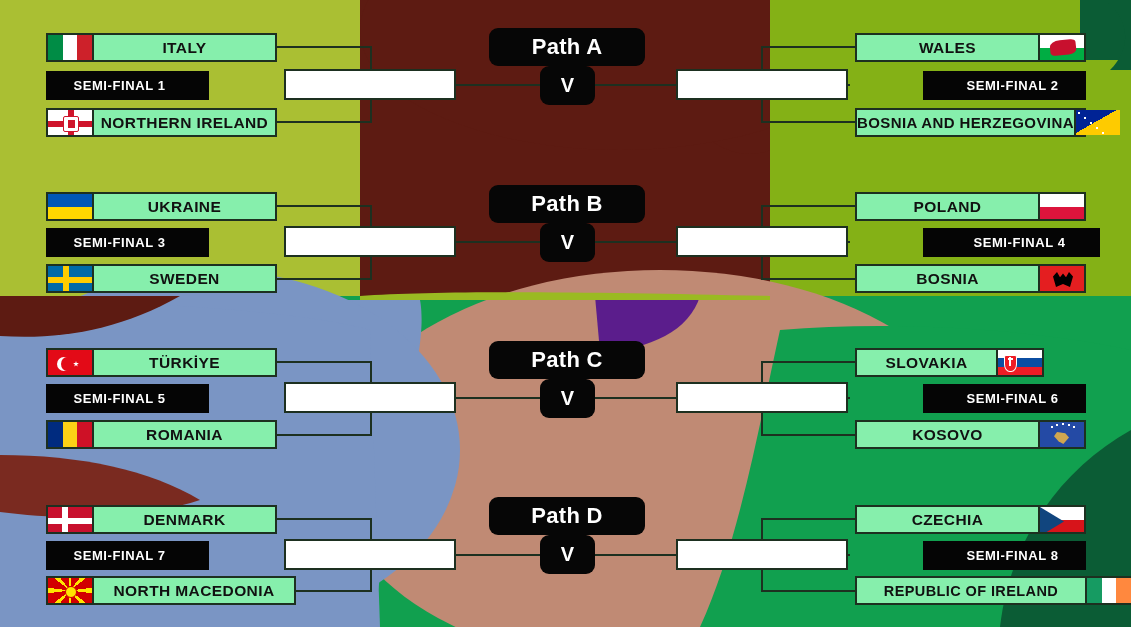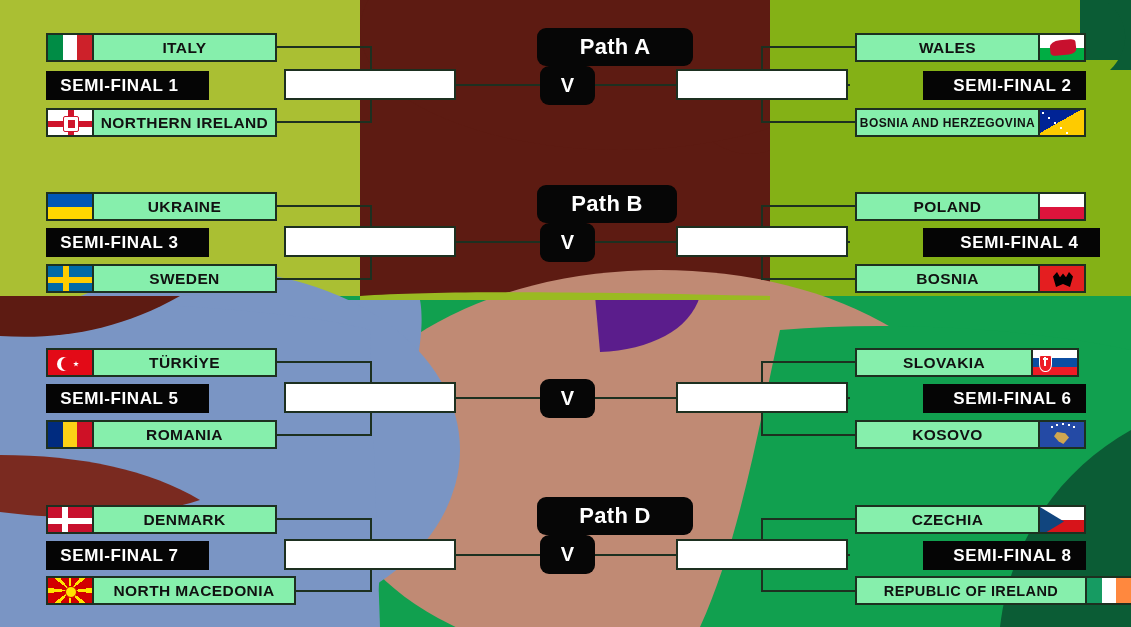--- a/index.html
+++ b/index.html
@@ -33,36 +33,35 @@
     width: 46px; flex: 0 0 46px; position: relative; overflow: hidden;
     border-right: 2px solid #1d3020;
   }
   .flag.right { border-right: none; border-left: 2px solid #1d3020; }
 
   .sf-box {
     position: absolute; height: 29px; background: #050505;
     display: flex; align-items: center; justify-content: center; z-index: 3;
   }
   .sf-label {
-    color: #fff; font-size: 17px; font-weight: 700; letter-spacing: .6px;
+    color: #fff; font-size: 13px; font-weight: 700; letter-spacing: .6px;
     white-space: nowrap;
   }
   .sf-box.left .sf-label { transform: translateX(-8px); }
   .sf-box.right .sf-label { transform: translateX(8px); }
 
   .winner-box {
     position: absolute; height: 31px; background: #fff;
     border: 2px solid #1d3020; z-index: 3;
   }
 
   .path-badge {
     position: absolute; height: 38px; background: #060606;
     border-radius: 9px; display: flex; align-items: center; justify-content: center;
     z-index: 4;
-    margin-left: 48px;
   }
   .path-badge span {
     color: #fff; font-size: 22px; font-weight: 700; letter-spacing: .3px;
   }
   .v-badge {
     position: absolute; width: 55px; height: 39px; background: #060606;
     border-radius: 9px; display: flex; align-items: center; justify-content: center;
     z-index: 4;
   }
   .v-badge span { color: #fff; font-size: 20px; font-weight: 700; }
@@ -196,21 +195,21 @@
           <i style="background:#fff"></i>
           <i style="background:#00AD43"></i>
         </span>
       <span style="position:absolute;left:10px;top:5px;width:26px;height:15px;background:#C8102E;border-radius:40% 20% 30% 20%;transform:rotate(-6deg)"></span>
     </span>
   </div>
   <div class="sf-box right" style="left:923px; top:71px; width:163px;">
     <span class="sf-label">SEMI-FINAL 2</span>
   </div>
   <div class="team-box" style="left:855px; top:108px; width:231px;">
-    <span class="team-name" style="font-size:12px">BOSNIA AND HERZEGOVINA</span>
+    <span class="team-name" style="font-size:15px">BOSNIA AND HERZEGOVINA</span>
     <span class="flag right">
       <span style="position:absolute;inset:0;background:#002395"></span>
       <span style="position:absolute;inset:0;background:linear-gradient(to bottom right, transparent 46%, #FECB00 46%, #FECB00 100%)"></span>
       <span style="position:absolute;left:2px;top:2px;width:2px;height:2px;background:#fff"></span>
       <span style="position:absolute;left:8px;top:7px;width:2px;height:2px;background:#fff"></span>
       <span style="position:absolute;left:14px;top:12px;width:2px;height:2px;background:#fff"></span>
       <span style="position:absolute;left:20px;top:17px;width:2px;height:2px;background:#fff"></span>
       <span style="position:absolute;left:26px;top:22px;width:2px;height:2px;background:#fff"></span>
     </span>
   </div>
@@ -230,21 +229,21 @@
   <div class="team-box" style="left:46px; top:264px; width:231px;">
     <span class="flag">
       <span style="position:absolute;inset:0;background:#006AA7"></span>
       <span style="position:absolute;left:0;right:0;top:11px;height:6px;background:#FECC00"></span>
       <span style="position:absolute;top:0;bottom:0;left:15px;width:6px;background:#FECC00"></span>
     </span>
     <span class="team-name">SWEDEN</span>
   </div>
   <div class="winner-box" style="left:284px; top:226px; width:172px;"></div>
 
-  <div class="path-badge" style="left:489px; top:185px; width:140px;">
+  <div class="path-badge" style="left:489px; top:185px; width:156px;">
     <span>Path B</span>
   </div>
   <div class="v-badge" style="left:540px; top:223px;">
     <span>V</span>
   </div>
 
   <div class="winner-box" style="left:676px; top:226px; width:172px;"></div>
   <div class="team-box" style="left:855px; top:192px; width:231px;">
     <span class="team-name">POLAND</span>
     <span class="flag right">
@@ -282,26 +281,29 @@
       <span class="f-stripes">
           <i style="background:#002B7F"></i>
           <i style="background:#FCD116"></i>
           <i style="background:#CE1126"></i>
         </span>
     </span>
     <span class="team-name">ROMANIA</span>
   </div>
   <div class="winner-box" style="left:284px; top:382px; width:172px;"></div>
 
+  <div class="path-badge" style="left:489px; top:341px; width:156px;">
+    <span>Path C</span>
+  </div>
   <div class="v-badge" style="left:540px; top:379px;">
     <span>V</span>
   </div>
 
   <div class="winner-box" style="left:676px; top:382px; width:172px;"></div>
-  <div class="team-box" style="left:855px; top:348px; width:224px;">
+  <div class="team-box" style="left:855px; top:348px; width:189px;">
     <span class="team-name">SLOVAKIA</span>
     <span class="flag right">
       <span class="f-bands">
           <i style="background:#fff"></i>
           <i style="background:#0B4EA2"></i>
           <i style="background:#EE1C25"></i>
         </span>
       <span style="position:absolute;left:6px;top:5px;width:13px;height:17px;background:#EE1C25;border:1.5px solid #fff;border-radius:2px 2px 45% 45%"></span>
       <span style="position:absolute;left:10px;top:8px;width:5px;height:2px;background:#fff"></span>
       <span style="position:absolute;left:11px;top:7px;width:2px;height:9px;background:#fff"></span>

